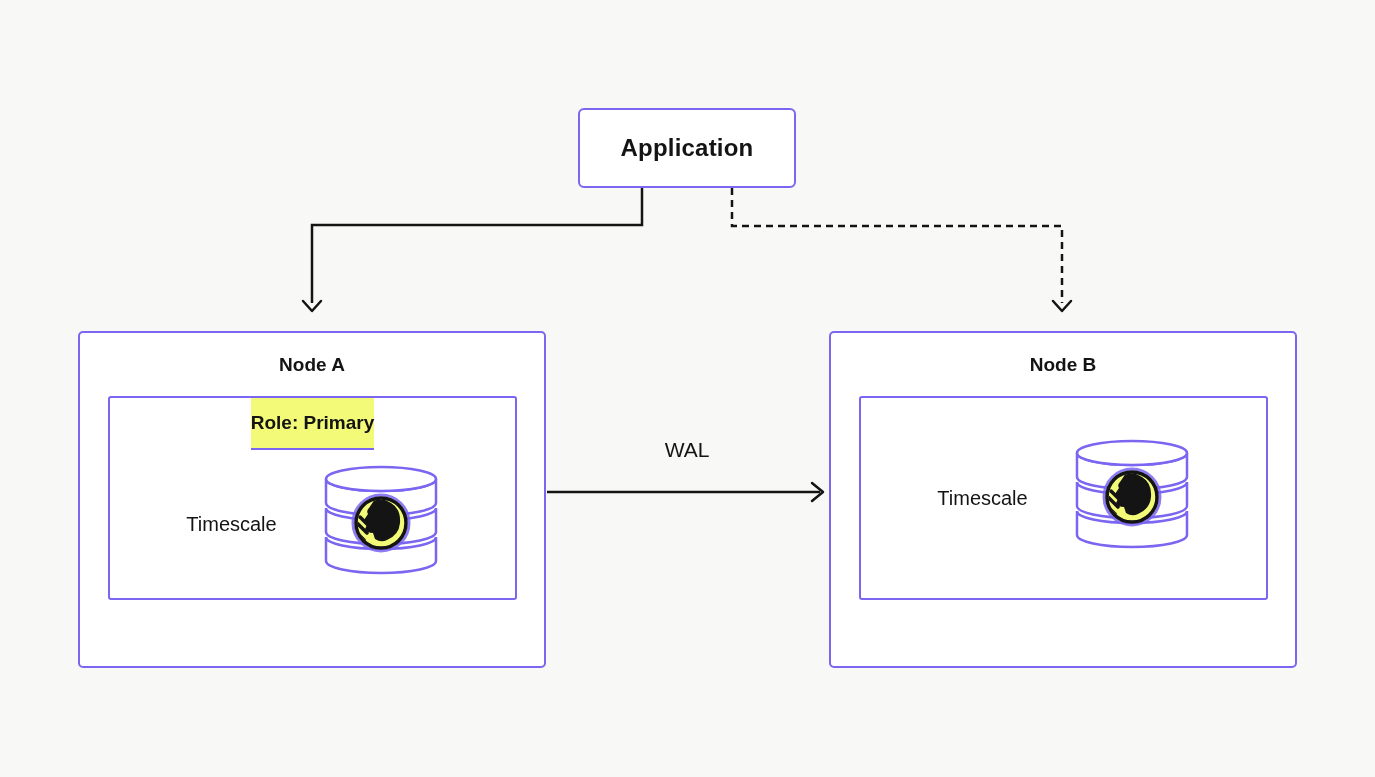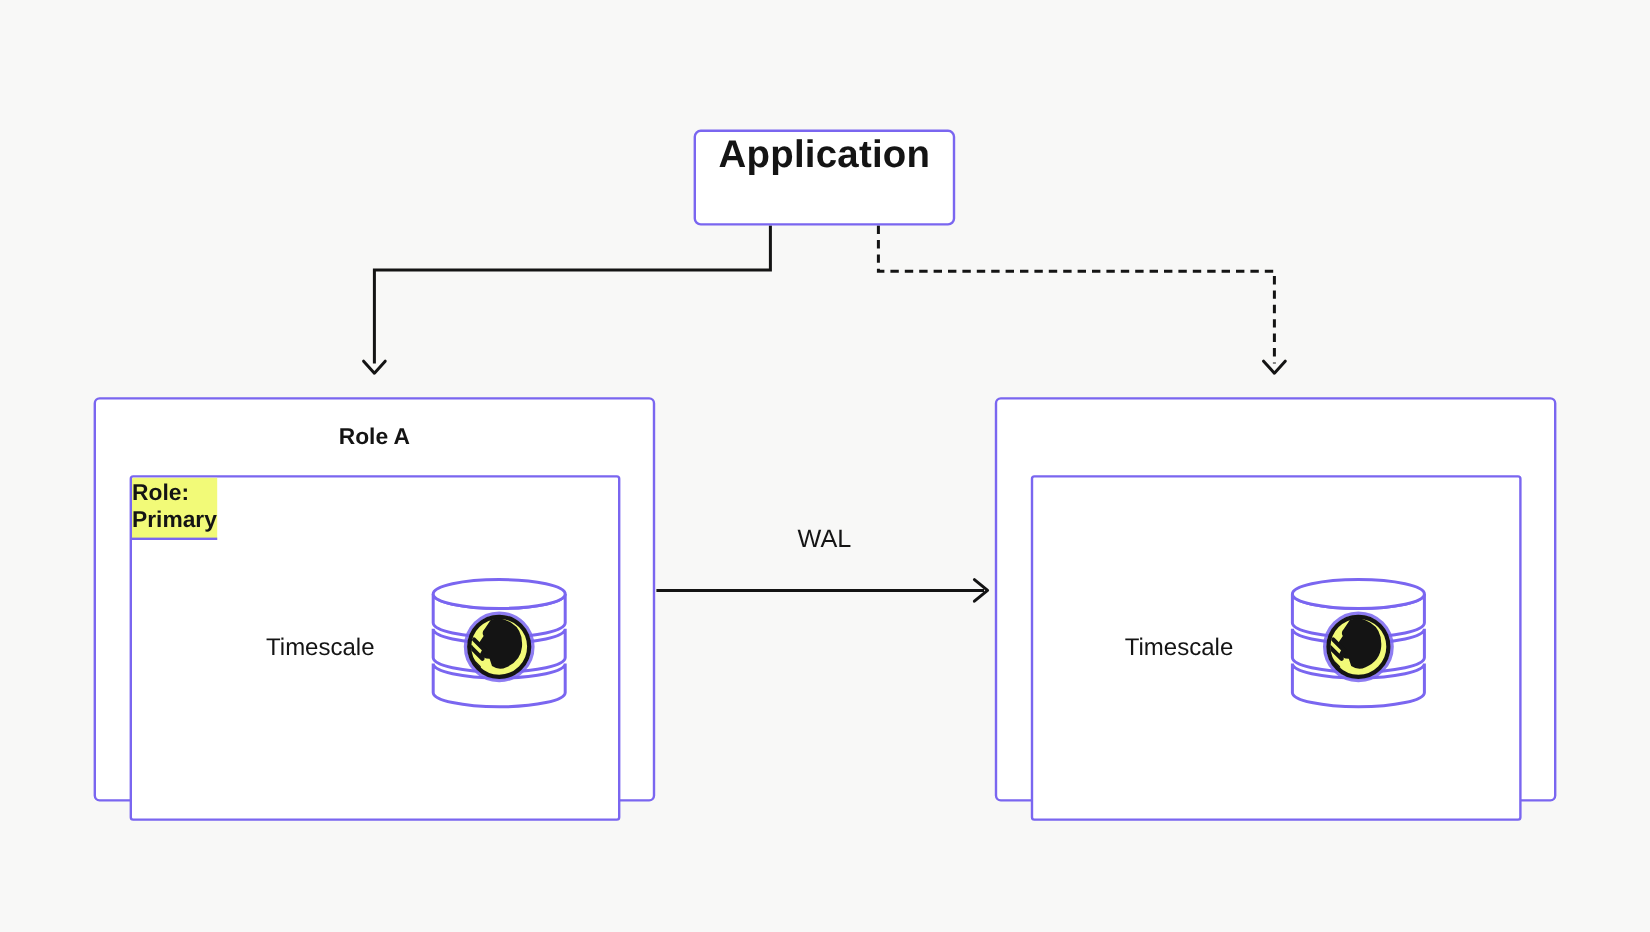--- a/index.html
+++ b/index.html
@@ -21,39 +21,39 @@
   
   .connectors{position:absolute;left:0;top:0;width:1375px;height:777px;pointer-events:none;}
   .c-line{stroke:var(--line);fill:none;stroke-width:2.5px;}
   .c-dashed{stroke-dasharray:7 5;}
   .chev{stroke:var(--line);fill:none;stroke-width:2.5px;stroke-linecap:round;stroke-linejoin:round;}
 
   
   .app-box{
     position:absolute;left:578px;top:108px;width:218px;height:80px;
     background:#ffffff;border:2.5px solid var(--accent);border-radius:6px;
-    display:flex;justify-content:center;
-    font-size:32px;font-weight:700;letter-spacing:.2px;
+    display:flex;align-items:center;justify-content:center;
+    font-size:24px;font-weight:700;letter-spacing:.2px;
   }
 
   
   .node{
     position:absolute;top:331px;width:468px;height:337px;
     background:#ffffff;border:2.5px solid var(--accent);border-radius:5px;
   }
   .node--a{left:78px;}
   .node--b{left:829px;}
   .node-title{
     position:absolute;top:21px;left:0;width:100%;
     text-align:center;font-size:19px;font-weight:700;
   }
   .inner-box{
-    position:absolute;left:28px;top:63px;width:409px;height:288px;
+    position:absolute;left:28px;top:63px;width:409px;height:204px;
     border:2px solid var(--accent);border-radius:3px;background:#ffffff;
-    display:flex;overflow:hidden;
+    display:flex;flex-direction:column;overflow:hidden;align-items:center;
   }
   .role-header{
     height:52px;flex:0 0 52px;border-bottom:2px solid var(--accent);
     display:flex;align-items:center;justify-content:center;
     font-size:19px;font-weight:700;
   }
   .inner-body{
     flex:1;display:flex;align-items:center;justify-content:center;gap:46px;
   }
   .db-label{font-size:20px;font-weight:400;}
@@ -115,35 +115,36 @@
     </g>
   </svg>
 
   <div class="app-box">
     <span>Application</span>
   </div>
 
   <div class="wal-label">WAL</div>
 
   <div class="node node--a">
-    <div class="node-title">Role A</div>
+    <div class="node-title">Node A</div>
     <div class="inner-box">
       <div class="role-header" style="background-color: rgb(242, 250, 120);">
         <span>Role: Primary</span>
       </div>
       <div class="inner-body">
         <span class="db-label">Timescale</span>
         <svg class="db-icon" viewBox="0 0 116 118">
           <use href="#db-icon"></use>
         </svg>
       </div>
     </div>
   </div>
 
   <div class="node node--b">
+    <div class="node-title">Node B</div>
     <div class="inner-box">
       <div class="inner-body">
         <span class="db-label">Timescale</span>
         <svg class="db-icon" viewBox="0 0 116 118">
           <use href="#db-icon"></use>
         </svg>
       </div>
     </div>
   </div>
 

